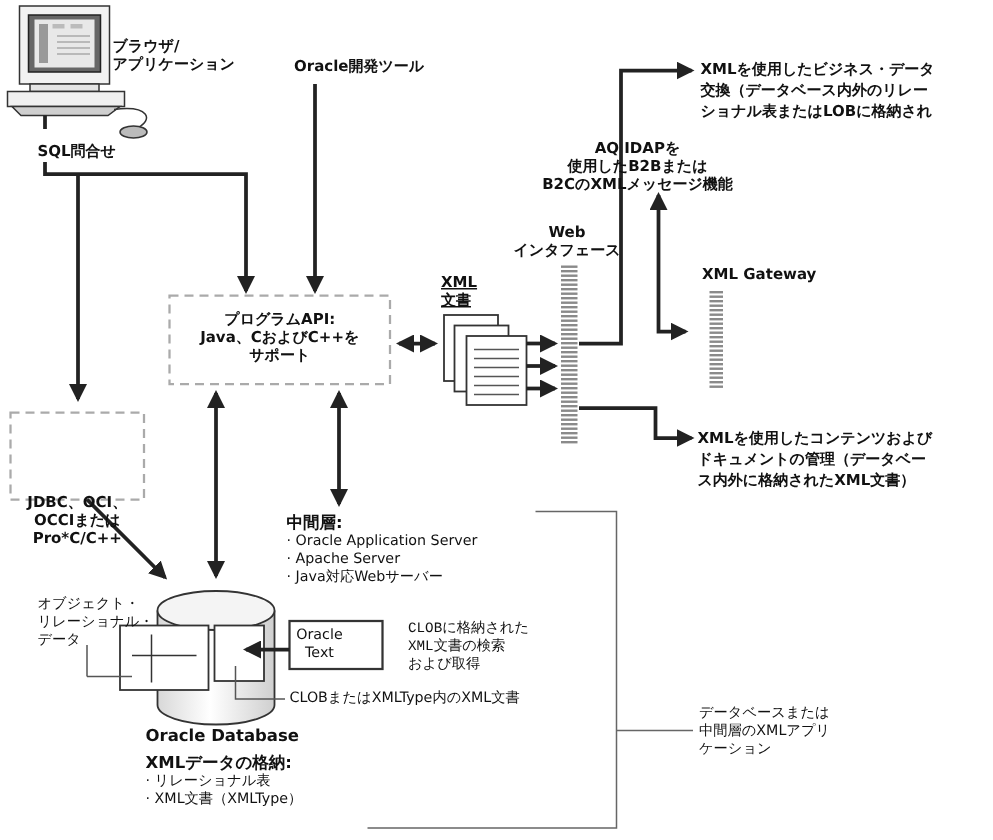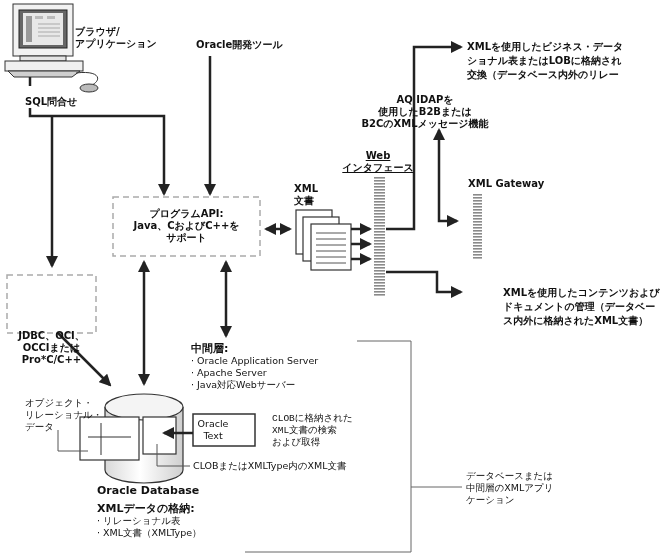--- a/index.html
+++ b/index.html
@@ -203,45 +203,45 @@
   <div>Java、CおよびC++を</div>
   <div>サポート</div>
 </div>
 
 <div class="lbl b c" style="left:7px;top:302px;width:89px;margin-top:28px;">
   <div>JDBC、OCI、</div>
   <div>OCCIまたは</div>
   <div>Pro*C/C++</div>
 </div>
 
-<div class="lbl b" style="left:294px;top:183px;">
+<div class="lbl b" style="left:294px;top:183px;text-decoration:underline;">
   <div>XML</div>
   <div>文書</div>
 </div>
 
-<div class="lbl b c" style="left:340px;top:150px;width:76px;text-decoration:underline;">
+<div class="lbl b c" style="left:340px;top:150px;width:76px;">
   <div>Web</div>
   <div>インタフェース</div>
 </div>
 
 <div class="lbl b c" style="left:345px;top:94px;width:160px;">
   <div>AQ IDAPを</div>
   <div>使用したB2Bまたは</div>
   <div>B2CのXMLメッセージ機能</div>
 </div>
 
 <div class="lbl b" style="left:467px;top:40px;line-height:14px;">
   <div>XMLを使用したビジネス・データ</div>
+  <div>交換（データベース内外のリレー</div>
   <div>ショナル表またはLOBに格納され</div>
-  <div>交換（データベース内外のリレー</div>
 </div>
 
 <div class="lbl b" style="left:468px;top:178px;">XML Gateway</div>
 
-<div class="lbl b" style="left:465px;top:286px;line-height:14px;margin-left:38px;">
+<div class="lbl b" style="left:465px;top:286px;line-height:14px;">
   <div>XMLを使用したコンテンツおよび</div>
   <div>ドキュメントの管理（データベー</div>
   <div>ス内外に格納されたXML文書）</div>
 </div>
 
 <div class="lbl" style="left:191px;top:343px;">
   <div class="b" style="font-size:11px;">中間層:</div>
   <ul class="ul sm">
     <li>Oracle Application Server</li>
     <li>Apache Server</li>

